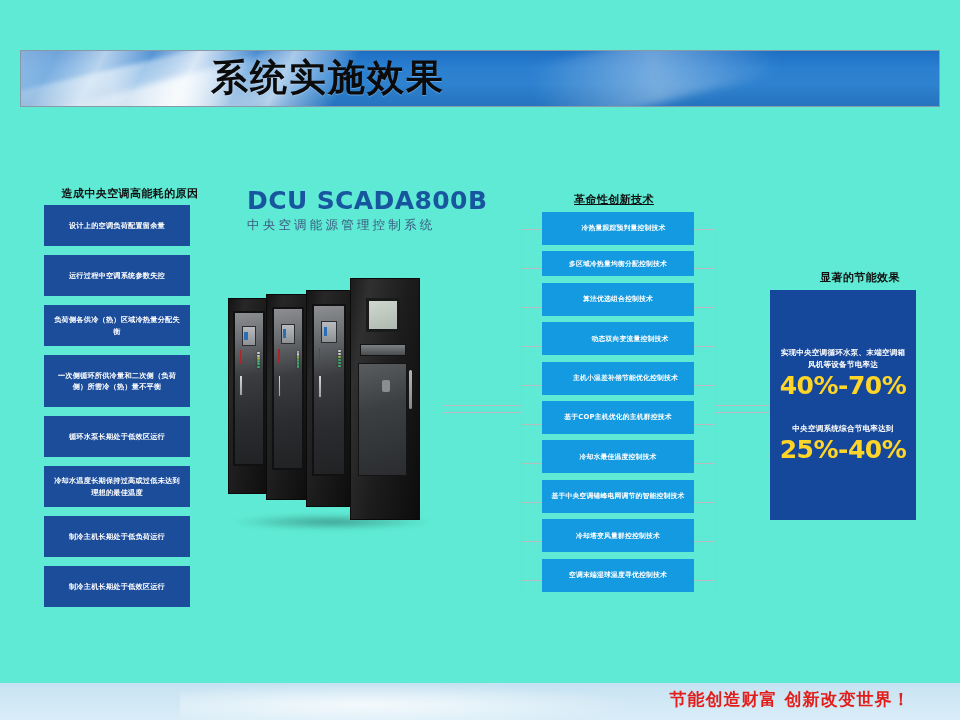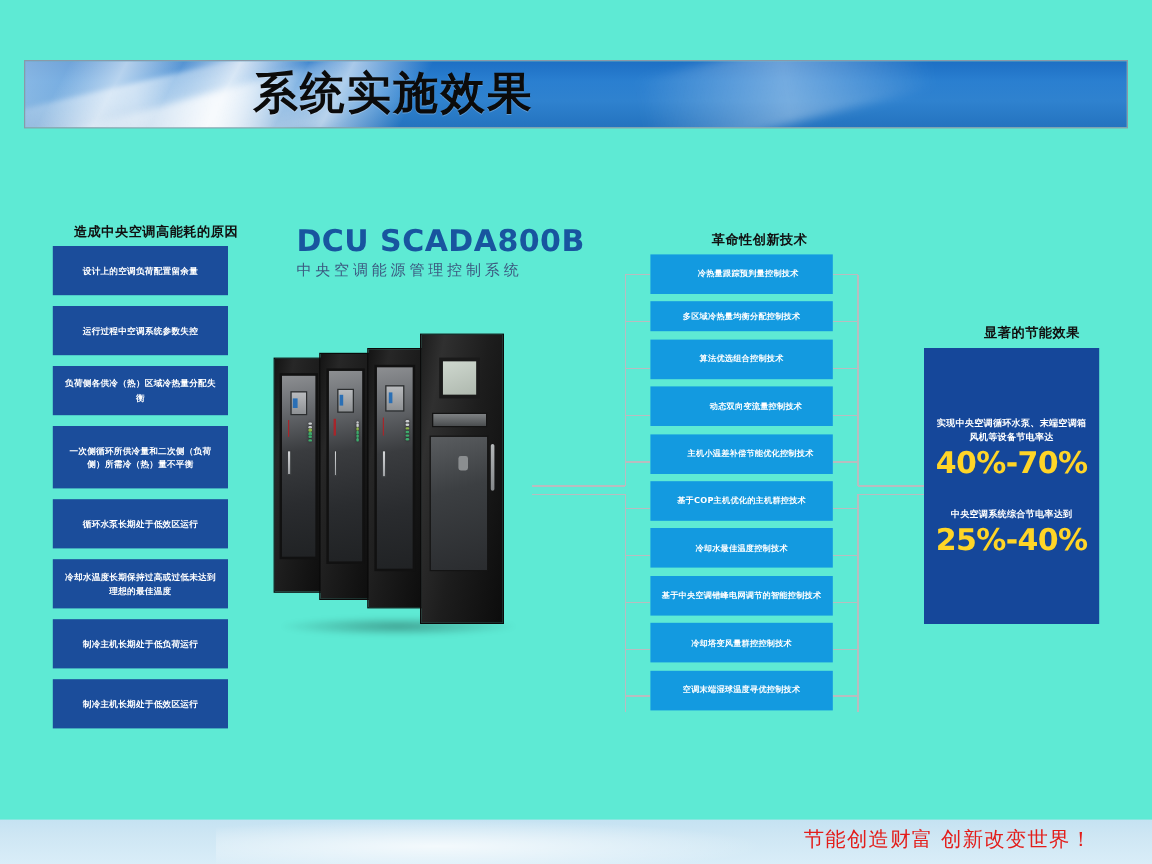--- a/index.html
+++ b/index.html
@@ -270,21 +270,21 @@
 
     <div class="cab" id="cab4">
       <div class="screen"></div>
       <div class="slot"></div>
       <div class="door"></div>
       <div class="knob"></div>
       <div class="handle"></div>
     </div>
   </div>
 
-  <div class="col-heading" style="left:540px;top:192px;width:152px;text-align:center;">革命性创新技术</div>
+  <div class="col-heading" style="left:521px;top:192px;width:152px;text-align:center;text-decoration:underline;">革命性创新技术</div>
 
   <div id="mid-col">
     <div class="tech-box" style="height:33px;padding-left:17px;">冷热量跟踪预判量控制技术</div>
     <div class="tech-box" style="height:25px;">多区域冷热量均衡分配控制技术</div>
     <div class="tech-box" style="height:33px;">算法优选组合控制技术</div>
     <div class="tech-box" style="height:33px;padding-left:30px;">动态双向变流量控制技术</div>
     <div class="tech-box" style="height:33px;padding-left:21px;">主机小温差补偿节能优化控制技术</div>
     <div class="tech-box" style="height:33px;">基于COP主机优化的主机群控技术</div>
     <div class="tech-box" style="height:33px;">冷却水最佳温度控制技术</div>
     <div class="tech-box" style="height:33px;">基于中央空调错峰电网调节的智能控制技术</div>
@@ -334,15 +334,15 @@
       <path d="M694 502 H715"></path>
       <path d="M694 541 H715"></path>
       <path d="M694 580 H715"></path>
       <path d="M715 412 V593"></path>
       <path d="M715 412 H770"></path>
     </g>
   </svg>
 
   <div style="position:absolute;left:640px;top:688px;width:300px;text-align:center;
               font-family:'DejaVu Serif','Liberation Serif',serif;
-              font-size:17px;font-weight:normal;color:#e31d1a;letter-spacing:1px;white-space:nowrap;">节能创造财富 创新改变世界！</div>
+              font-size:17px;font-weight:bold;color:#e31d1a;letter-spacing:1px;white-space:nowrap;">节能创造财富 创新改变世界！</div>
 
 </div>
 
 </body></html>

